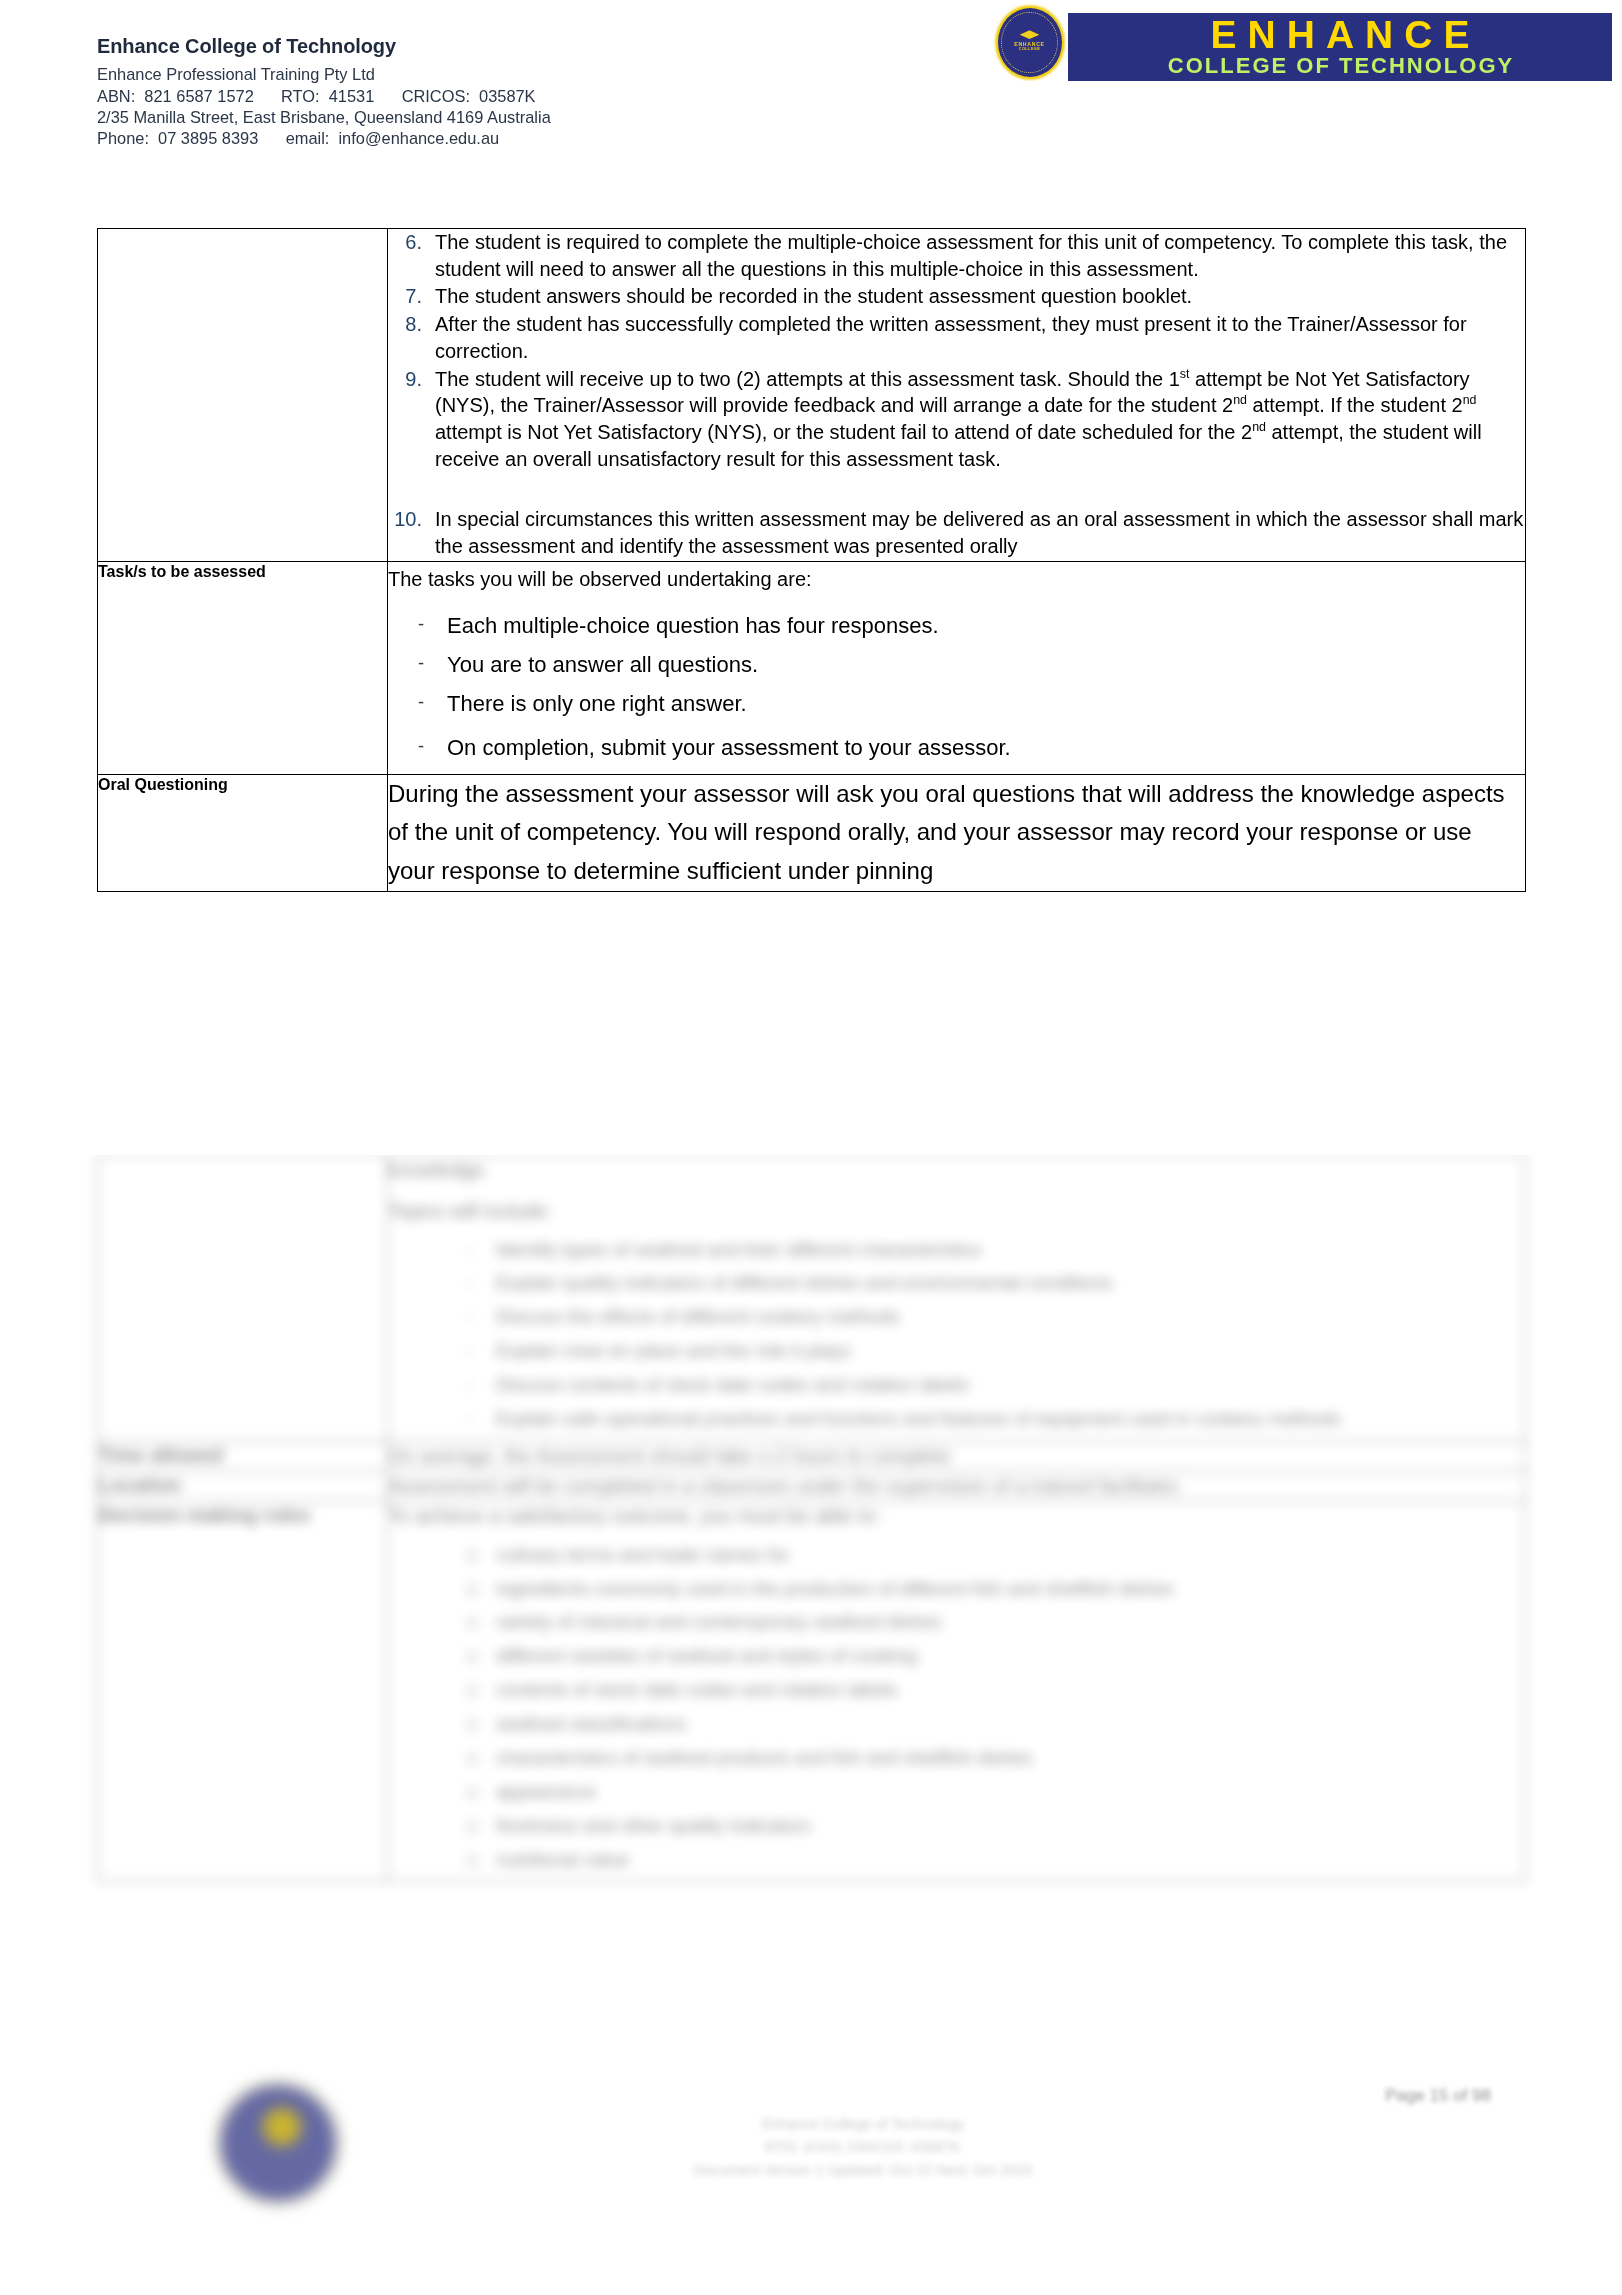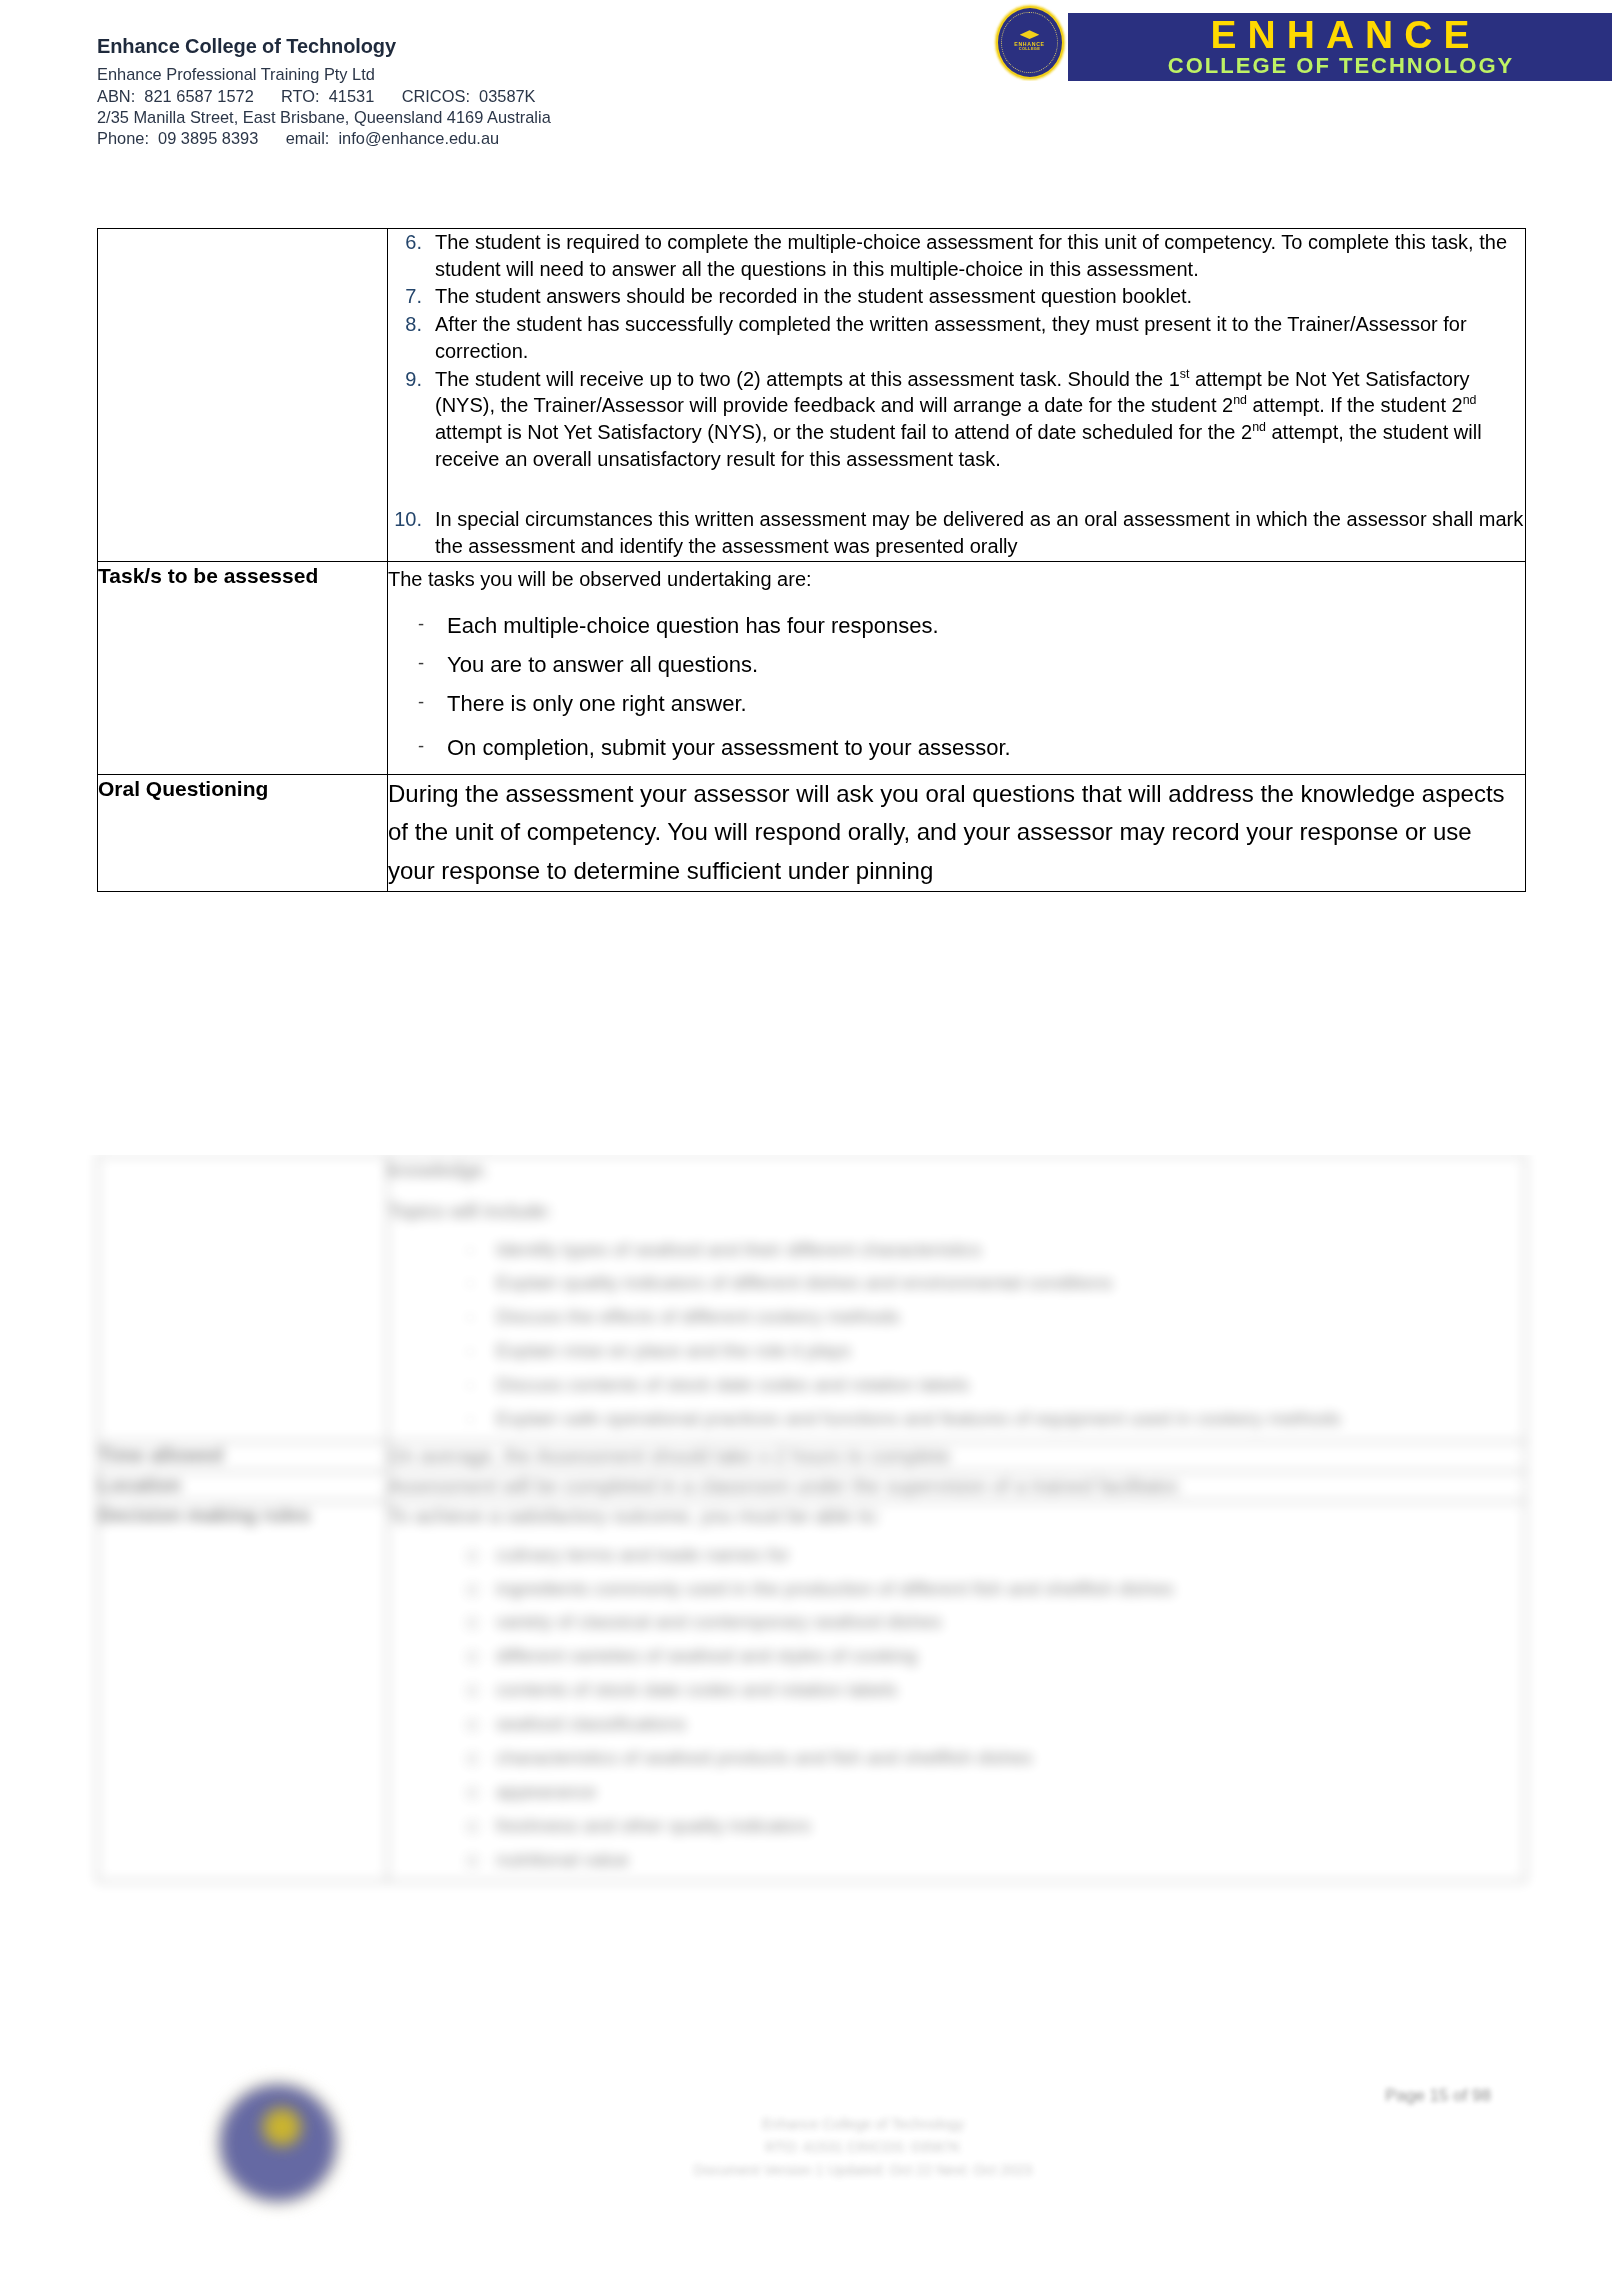--- a/index.html
+++ b/index.html
@@ -117,21 +117,21 @@
   .doc-table td {
     border: 1.3px solid #000000;
     vertical-align: top;
     padding: 0;
   }
   .col-label { width: 290px; }
   .col-body  { width: 1138px; }
 
   .label-cell {
     padding: 14.4px 13px 14.4px 17px;
-    font-size: 21px;
+    font-size: 16px;
     font-weight: bold;
     line-height: 1.30;
     color: #000;
   }
   .body-cell {
     padding: 13px 17px 17px 17px;
     font-size: 20px;
     line-height: 1.32;
   }
   .num-item {
@@ -273,21 +273,21 @@
   }
 </style>
 </head>
 <body>
 
 <div class="org-block">
   <div class="org-name">Enhance College of Technology</div>
   <div class="org-line">Enhance Professional Training Pty Ltd</div>
   <div class="org-line">ABN:  821 6587 1572      RTO:  41531      CRICOS:  03587K</div>
   <div class="org-line">2/35 Manilla Street, East Brisbane, Queensland 4169 Australia</div>
-  <div class="org-line">Phone:  09 3895 8393      email:  info@enhance.edu.au</div>
+  <div class="org-line">Phone:  07 3895 8393      email:  info@enhance.edu.au</div>
 </div>
 
 <div class="logo-block">
   <div class="logo-seal-box">
     <div class="logo-seal">
       <div class="seal-cap"></div>
       <div class="seal-word">ENHANCE</div>
       <div class="seal-word small">COLLEGE</div>
     </div>
   </div>

